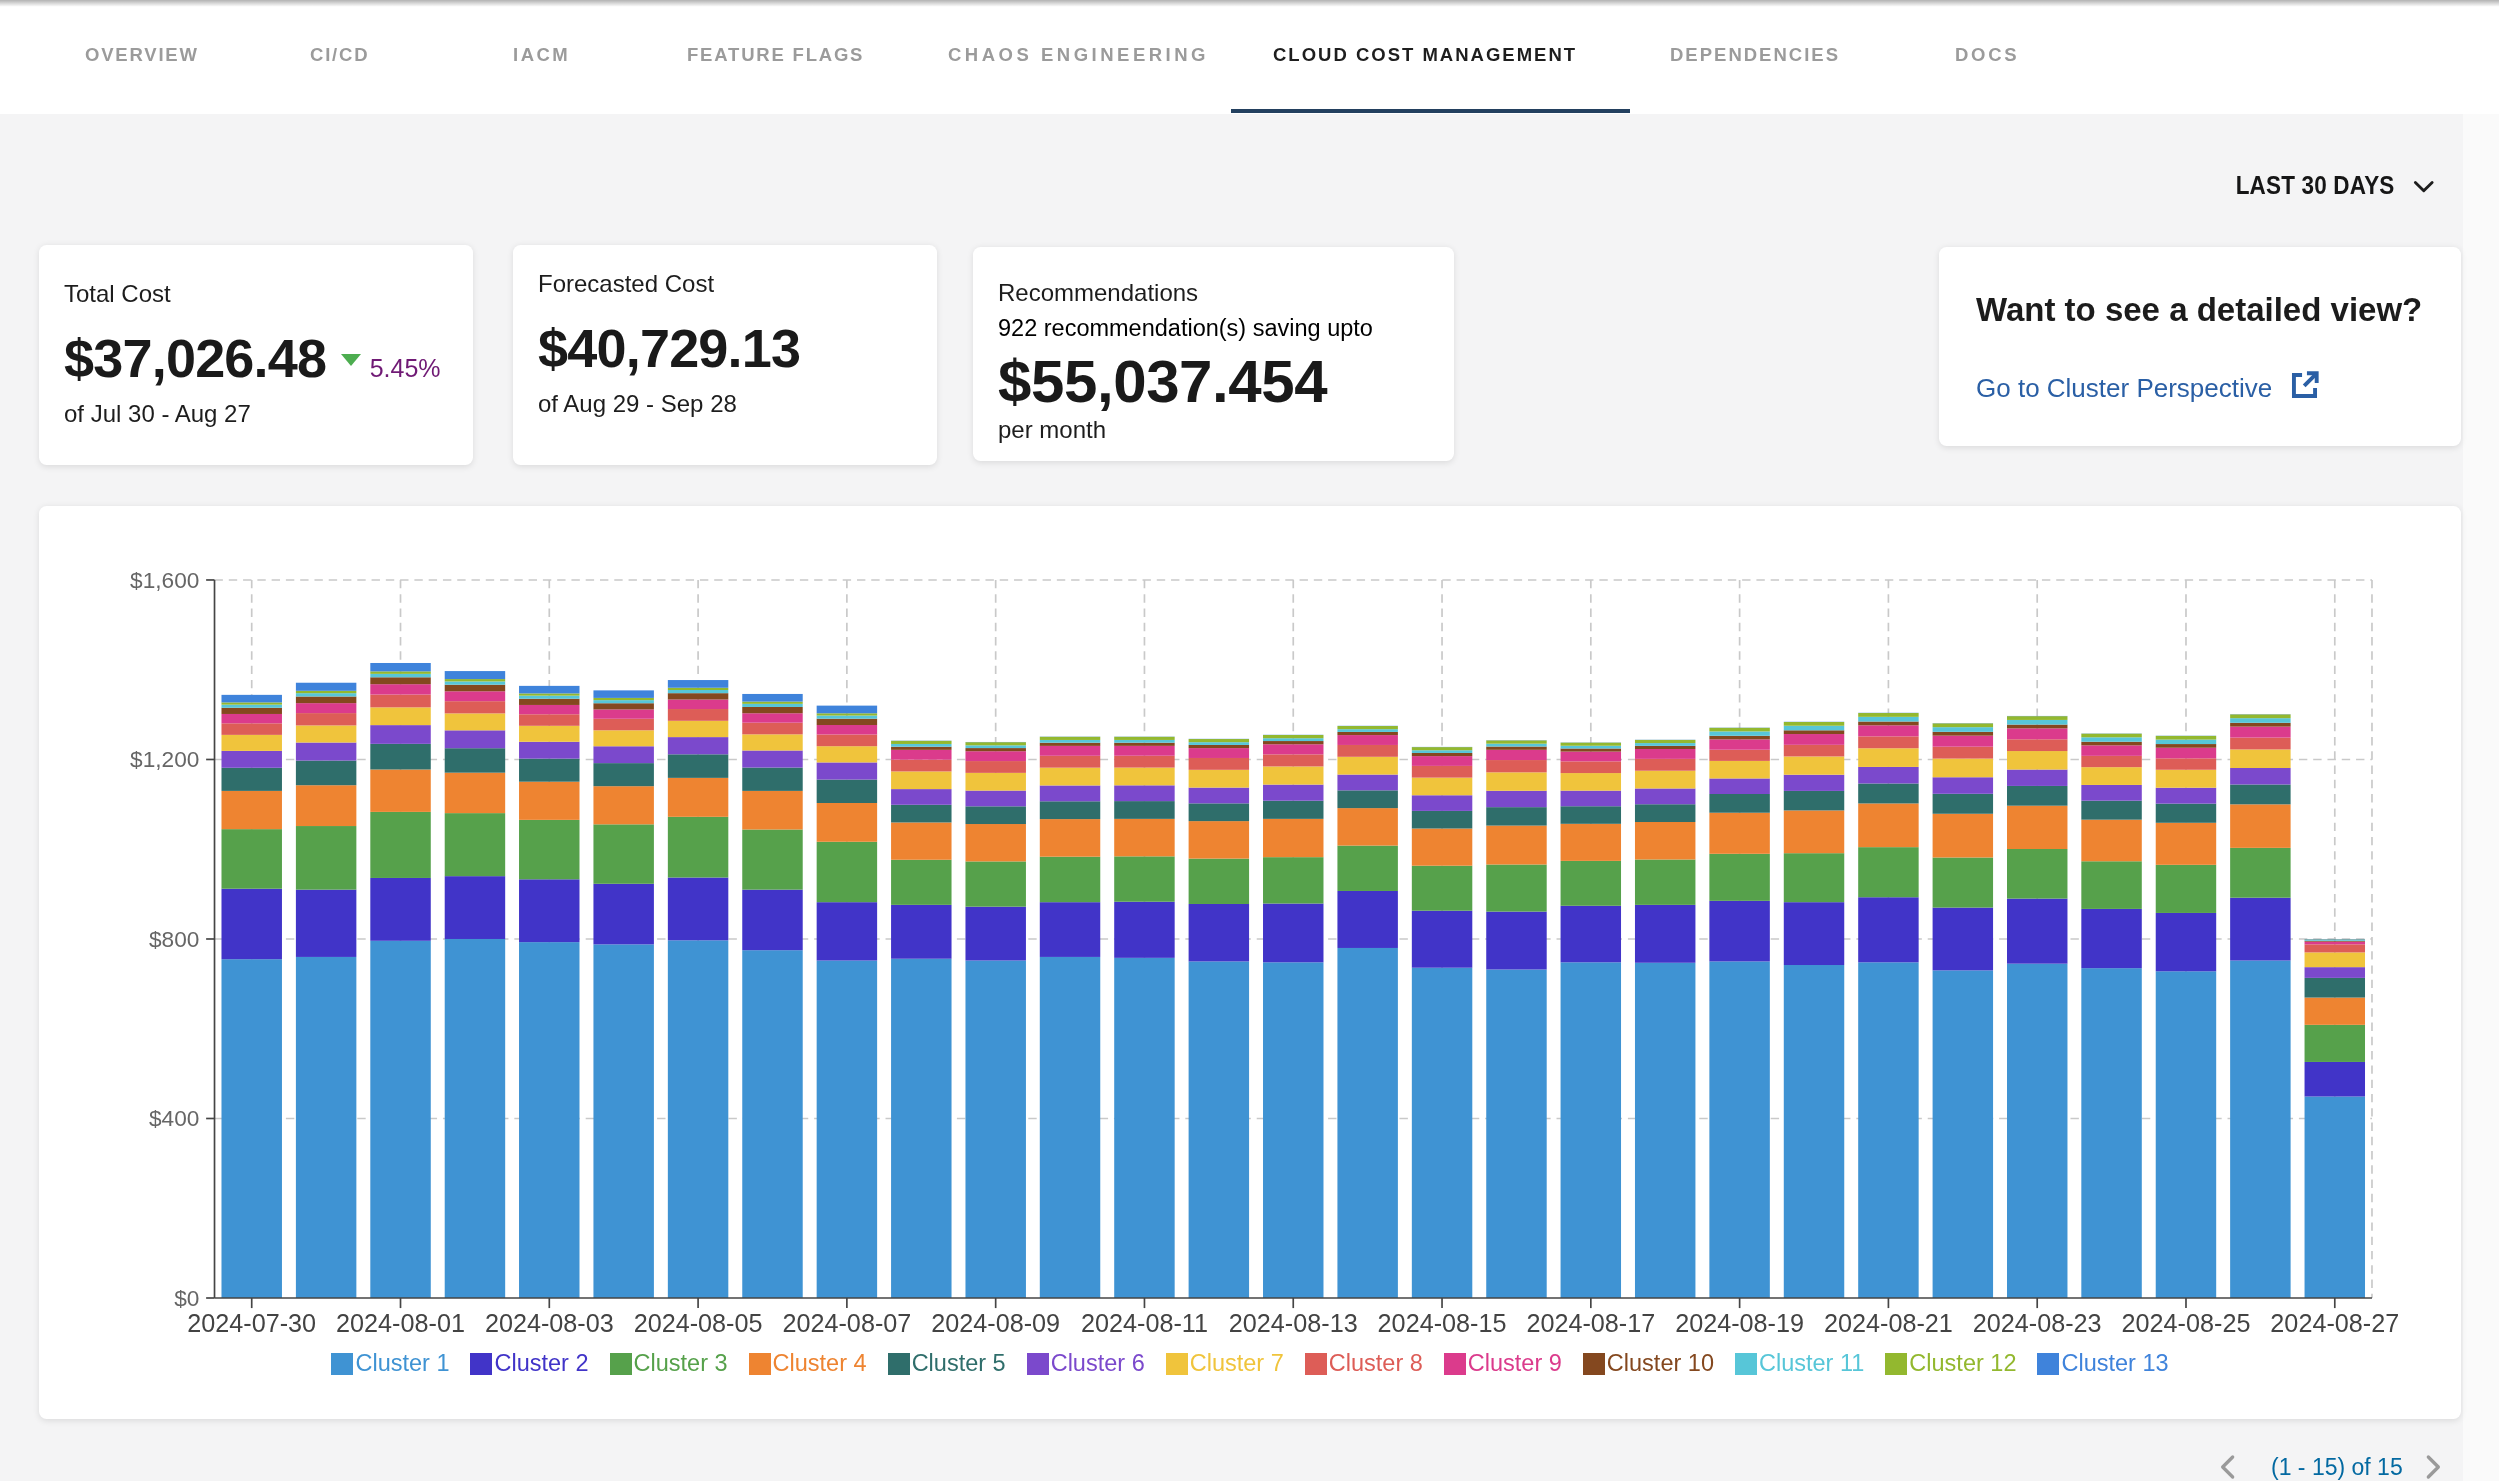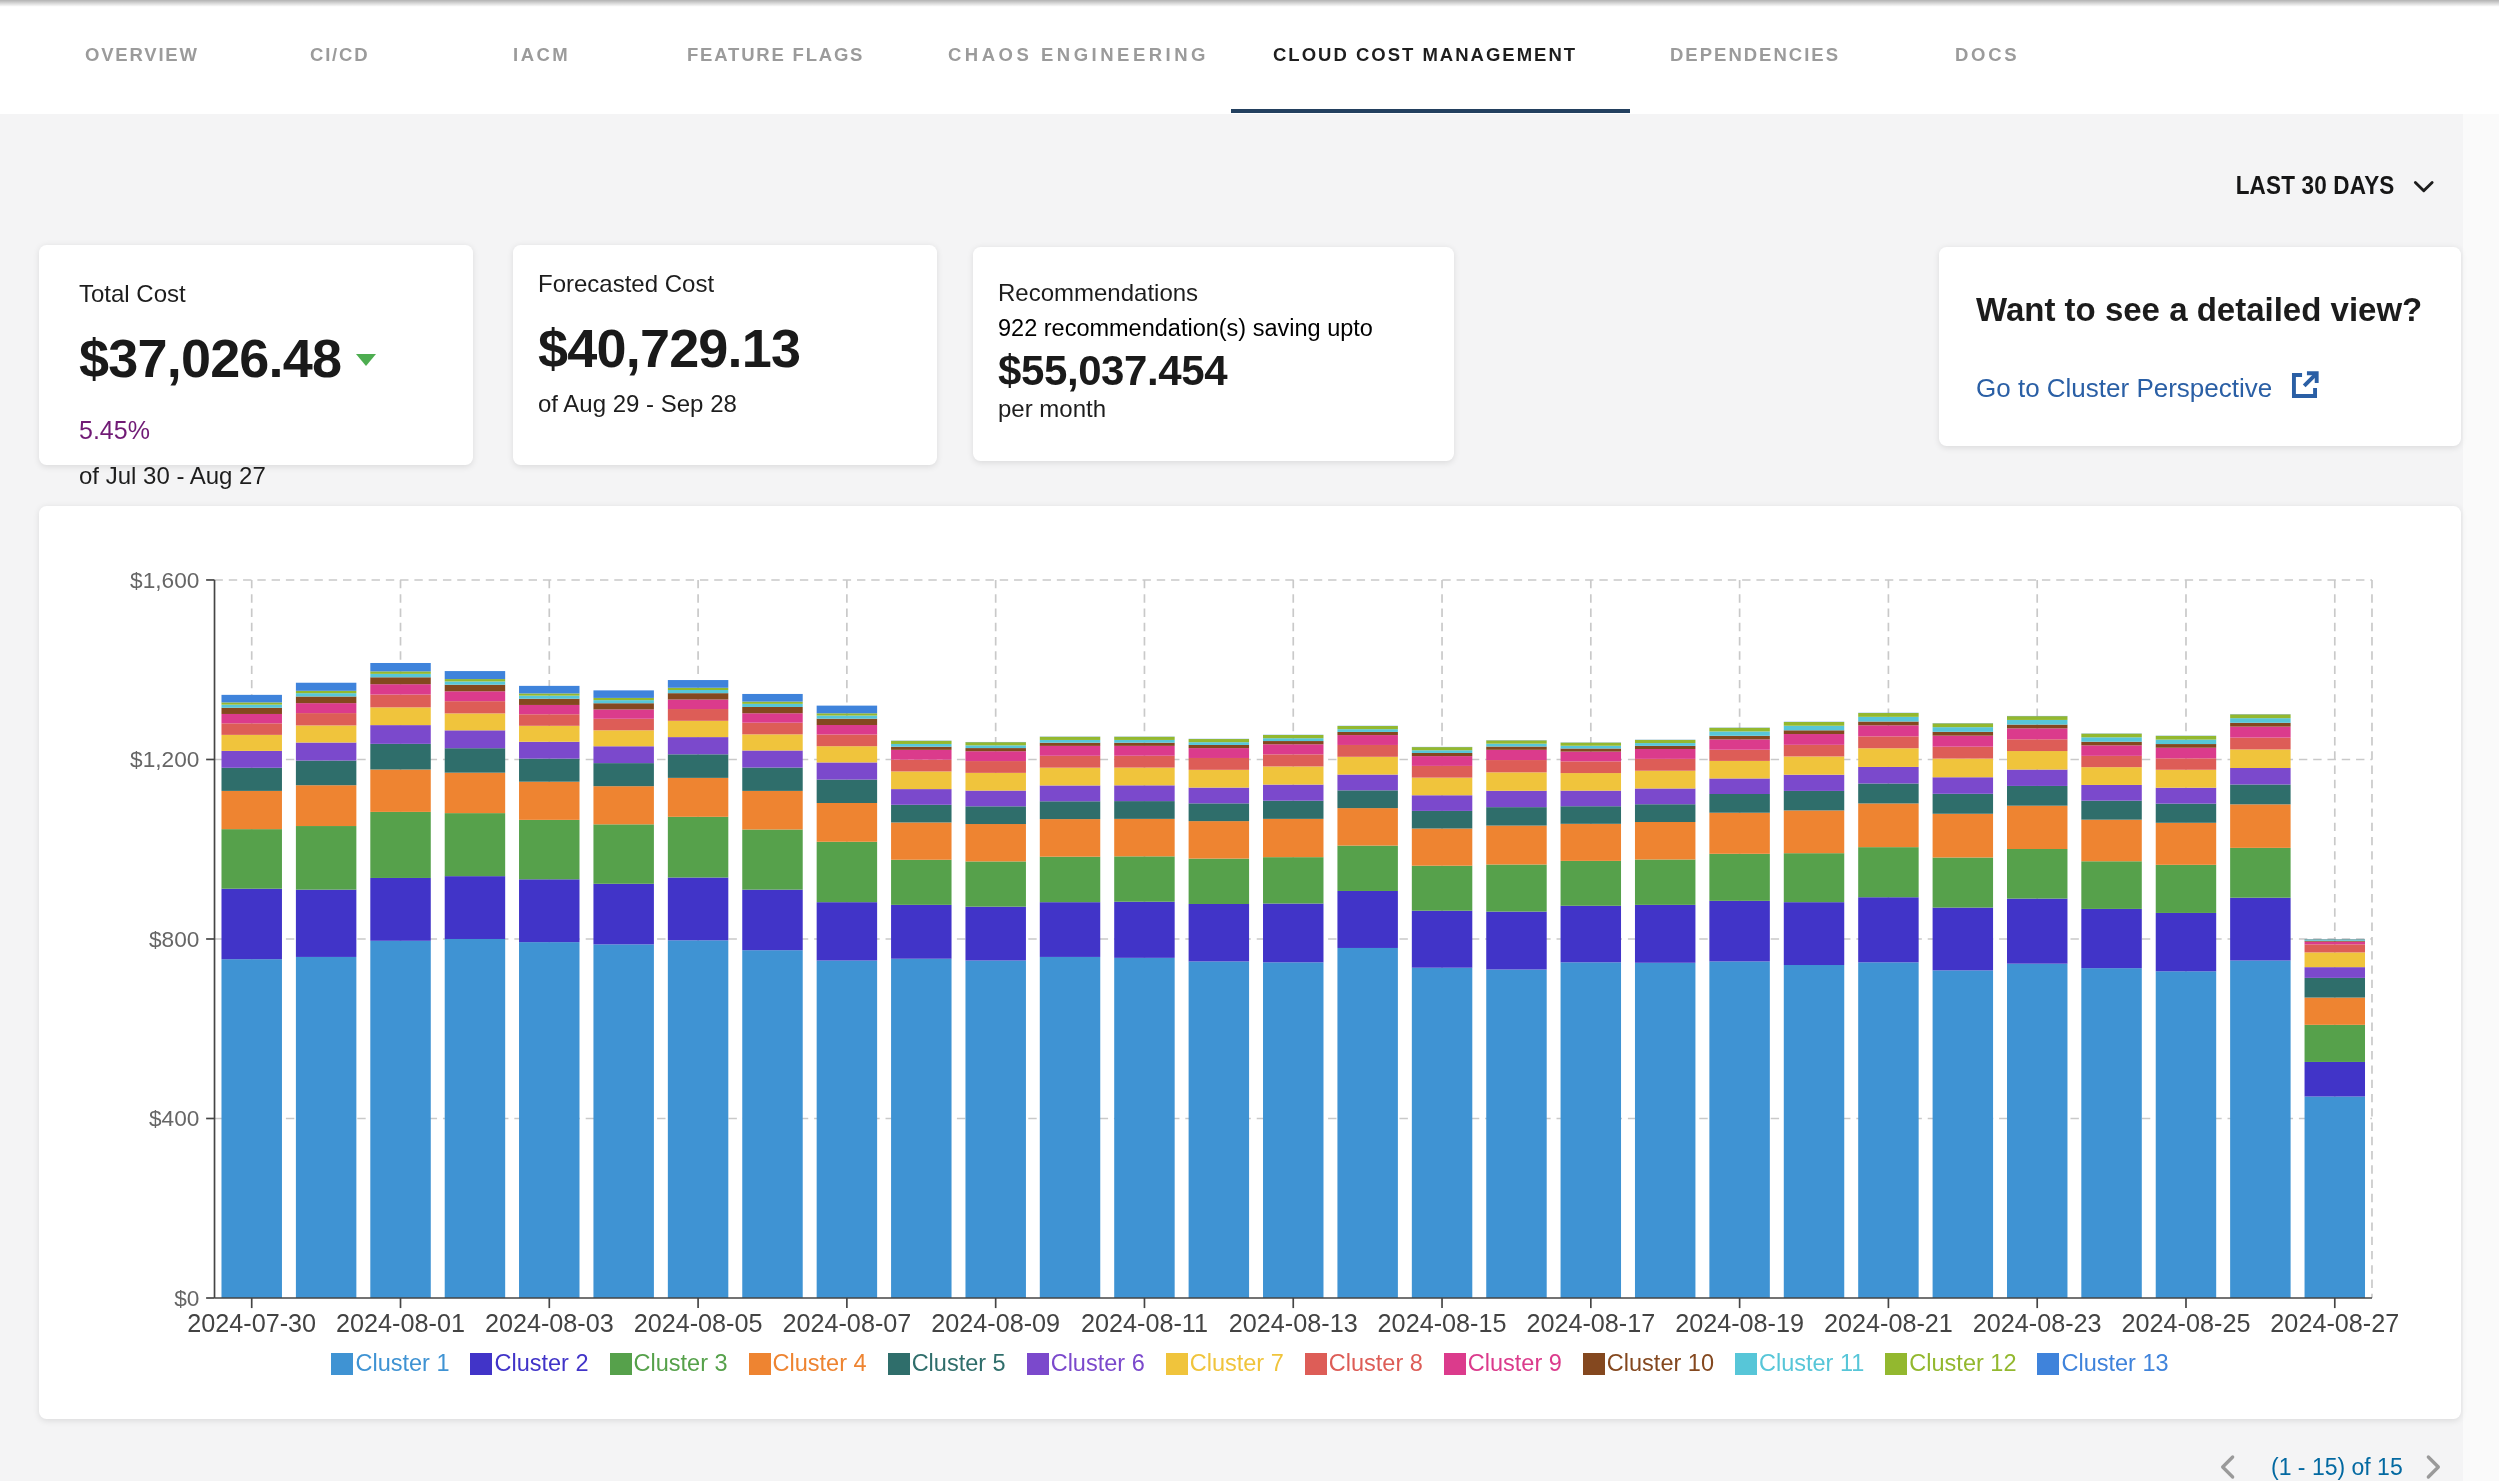--- a/index.html
+++ b/index.html
@@ -5,27 +5,27 @@
 html,body{width:2500px;height:1482px;overflow:hidden;font-family:"Liberation Sans",sans-serif;background:#f4f4f5;}
 .nav{position:absolute;left:0;top:0;width:2500px;height:114px;background:#fff;}
 .topshadow{position:absolute;left:0;top:0;width:2500px;height:8.4px;background:linear-gradient(to bottom,rgba(0,0,0,0.30),rgba(0,0,0,0.0) 85%);z-index:9;}
 .tab{position:absolute;top:44px;font-size:18.5px;font-weight:bold;letter-spacing:1.8px;color:#9b9b9b;white-space:nowrap;}
 .tab.active{color:#1e1e1e;}
 .underline{position:absolute;left:1231px;top:109px;width:399px;height:4.2px;background:#23405f;}
 .scrolltrack{position:absolute;left:2463px;top:114px;width:37px;height:1367px;background:#fafafa;}
 .dropdown{position:absolute;top:171px;right:104px;font-size:25px;font-weight:bold;color:#161616;letter-spacing:0.2px;transform:scaleX(0.90);transform-origin:right center;}
 .caret{position:absolute;top:179px;left:2412px;width:23.5px;height:17px;}
 .card{position:absolute;background:#fff;border-radius:7.6px;box-shadow:0 1.7px 6.7px rgba(0,0,0,0.10);}
-.c1{left:39px;top:245px;width:434px;height:220px;padding:35px 40px;}
+.c1{left:39px;top:245px;width:434px;height:220px;padding:35px 25px;}
 .c2{left:513px;top:245px;width:424px;height:220px;padding:25px 25px;}
 .c3{left:973px;top:247px;width:481px;height:214px;padding:32px 25px;}
 .c4{left:1939px;top:247px;width:522px;height:199px;padding:44px 37px;}
 .clabel{font-size:24px;color:#1d1d1d;}
 .bignum{font-size:54px;font-weight:bold;color:#1a1a1a;letter-spacing:-0.8px;}
-.bignum3{font-size:42px;font-weight:bold;color:#1a1a1a;letter-spacing:-0.4px;}
+.bignum3{font-size:60px;font-weight:bold;color:#1a1a1a;letter-spacing:-0.4px;}
 .sub{font-size:24px;color:#1d1d1d;}
 .pct{font-size:25px;color:#701a75;font-weight:normal;letter-spacing:0;}
 .tri{display:inline-block;width:0;height:0;border-left:10px solid transparent;border-right:10px solid transparent;border-top:12.6px solid #4dad50;margin:0 8.4px 5px 15px;vertical-align:middle;}
 .h4{font-size:33px;font-weight:bold;color:#1c1c1c;white-space:nowrap;letter-spacing:0px;}
 .link{font-size:26px;color:#2a5fa5;}
 .chartcard{left:39px;top:506px;width:2422px;height:913px;}
 .legend{position:absolute;left:0;top:844px;width:2422px;display:flex;justify-content:center;align-items:center;gap:21px;}
 .li{display:flex;align-items:center;gap:2px;}
 .sq{width:22px;height:22px;display:inline-block;}
 .lt{font-size:23.5px;}

